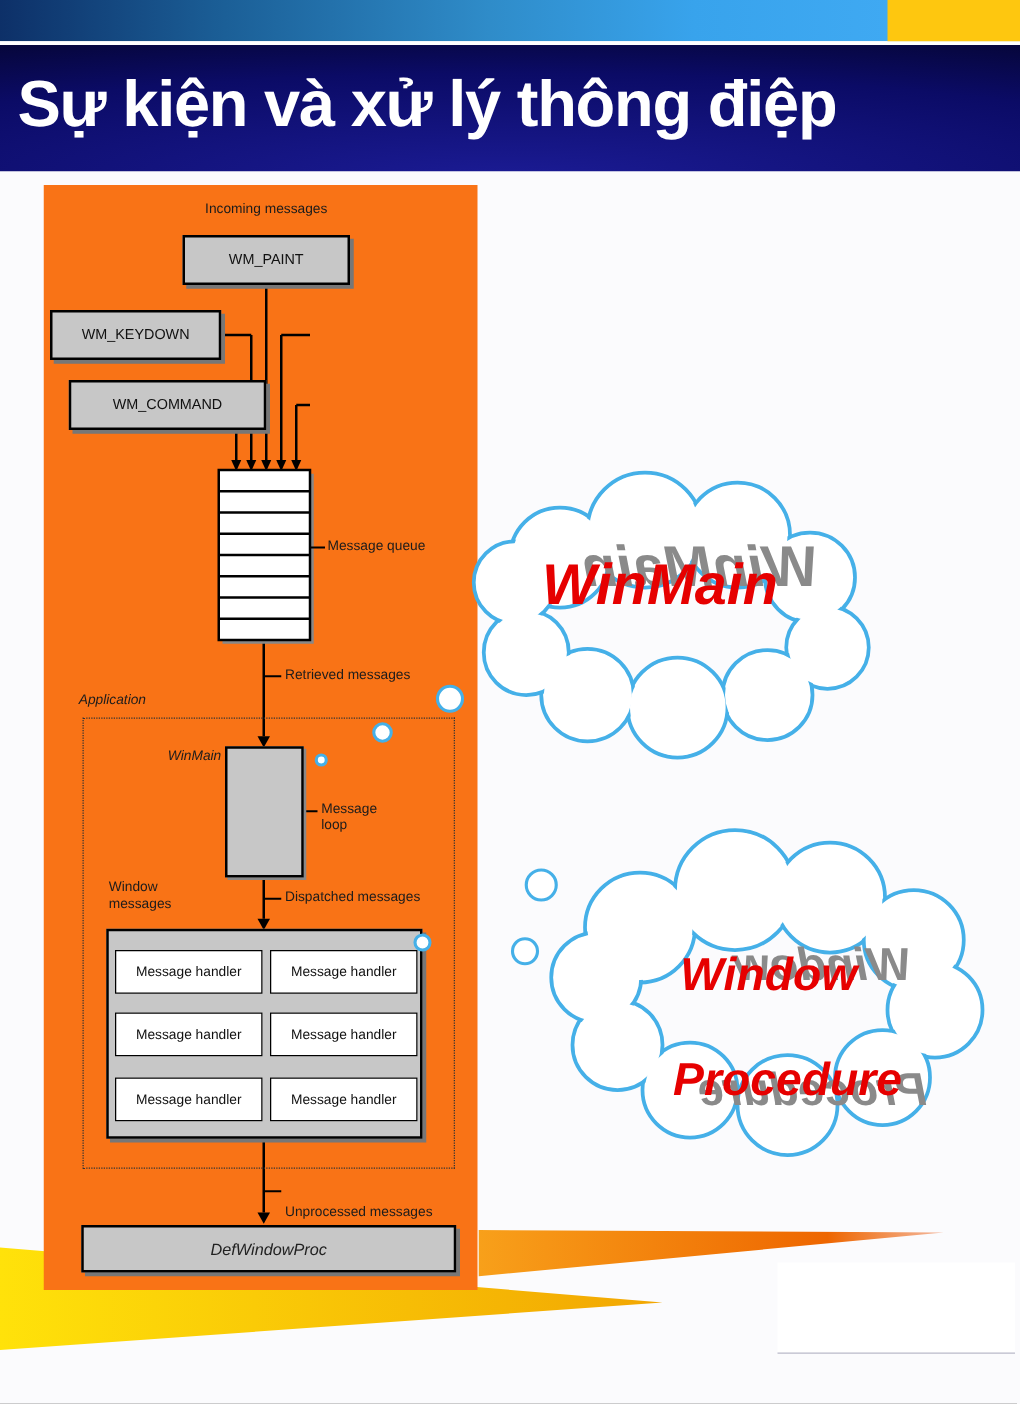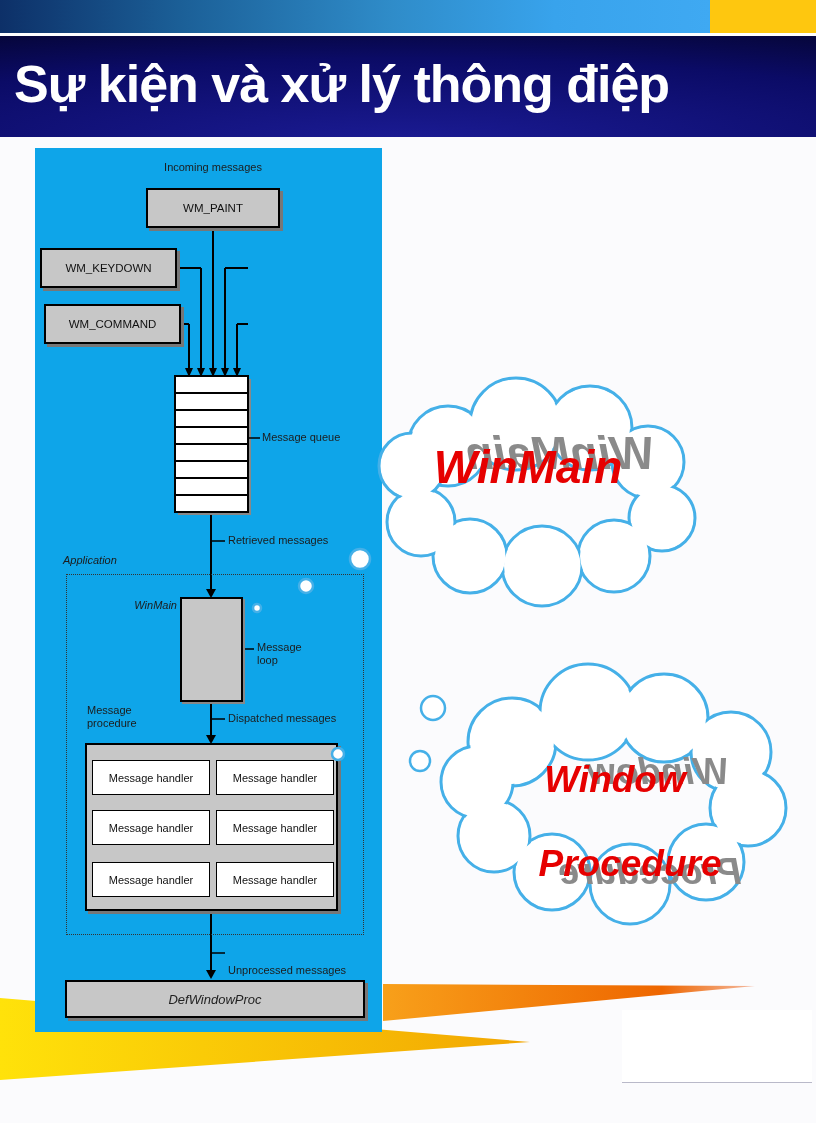--- a/index.html
+++ b/index.html
@@ -16,30 +16,30 @@
     display:flex;align-items:center;z-index:5;}
   .title{margin:0;padding:0 0 6px 14px;font-family:Liberation Sans, sans-serif;font-weight:bold;
     font-size:52px;letter-spacing:-1px;color:#ffffff;white-space:nowrap;}
 
   
   .decor-svg{position:absolute;left:0;top:0;z-index:1;}
   .placeholder-box{position:absolute;left:622px;top:1010px;width:190px;height:72px;
     background:#ffffff;border-bottom:1px solid #b9b9c9;z-index:1;}
 
   
-  .panel{position:absolute;left:35px;top:148px;width:347px;height:884px;background:#0ea5e9;z-index:2;}
+  .panel{position:absolute;left:35px;top:148px;width:347px;height:884px;background:#f97316;z-index:2;}
   .panel .lbl{position:absolute;font-size:11px;line-height:13px;color:#1c1c1c;white-space:nowrap;}
   .panel .lbl.wrap{white-space:normal;}
   .msg-box{position:absolute;height:40px;box-sizing:border-box;background:#c7c7c7;border:2px solid #000;
     box-shadow:3px 3px 0 #777;display:flex;align-items:center;justify-content:center;
     font-size:11.5px;color:#111;}
   .box-paint{left:111px;top:40px;width:134px;}
   .box-keydown{left:5px;top:100px;width:137px;}
   .box-size{left:213px;top:100px;width:134px;}
-  .box-command{left:9px;top:156px;width:137px;}
+  .box-command{left:20px;top:156px;width:158px;}
   .box-lbutton{left:213px;top:156px;width:134px;}
   .lbl-incoming{left:111px;top:13px;width:134px;text-align:center;}
   .lbl-queue{left:227px;top:283px;}
   .lbl-retrieved{left:193px;top:386px;}
   .lbl-application{left:28px;top:406px;font-style:italic;}
   .app-dashed{position:absolute;left:31px;top:426px;width:296px;height:359px;border:1px dotted #333;}
   .winmain-box{position:absolute;left:145px;top:449px;width:63px;height:105px;box-sizing:border-box;
     background:#c7c7c7;border:2px solid #000;box-shadow:2px 2px 0 #888;}
   .lbl-winmain{left:90px;top:451px;width:52px;text-align:right;font-style:italic;}
   .lbl-msgloop{left:222px;top:493px;width:54px;}
@@ -178,21 +178,21 @@
     <div class="lbl lbl-queue">Message queue</div>
     <div class="lbl lbl-retrieved">Retrieved messages</div>
 
     <div class="lbl lbl-application">Application</div>
     <div class="app-dashed"></div>
 
     <div class="winmain-box"></div>
     <div class="lbl lbl-winmain">WinMain</div>
     <div class="lbl wrap lbl-msgloop">Message loop</div>
 
-    <div class="lbl wrap lbl-winproc">Message procedure</div>
+    <div class="lbl wrap lbl-winproc">Window messages</div>
     <div class="lbl lbl-dispatched">Dispatched messages</div>
 
     <div class="proc-box"></div>
     <div class="handler h1">Message handler</div>
     <div class="handler h2">Message handler</div>
     <div class="handler h3">Message handler</div>
     <div class="handler h4">Message handler</div>
     <div class="handler h5">Message handler</div>
     <div class="handler h6">Message handler</div>
 

